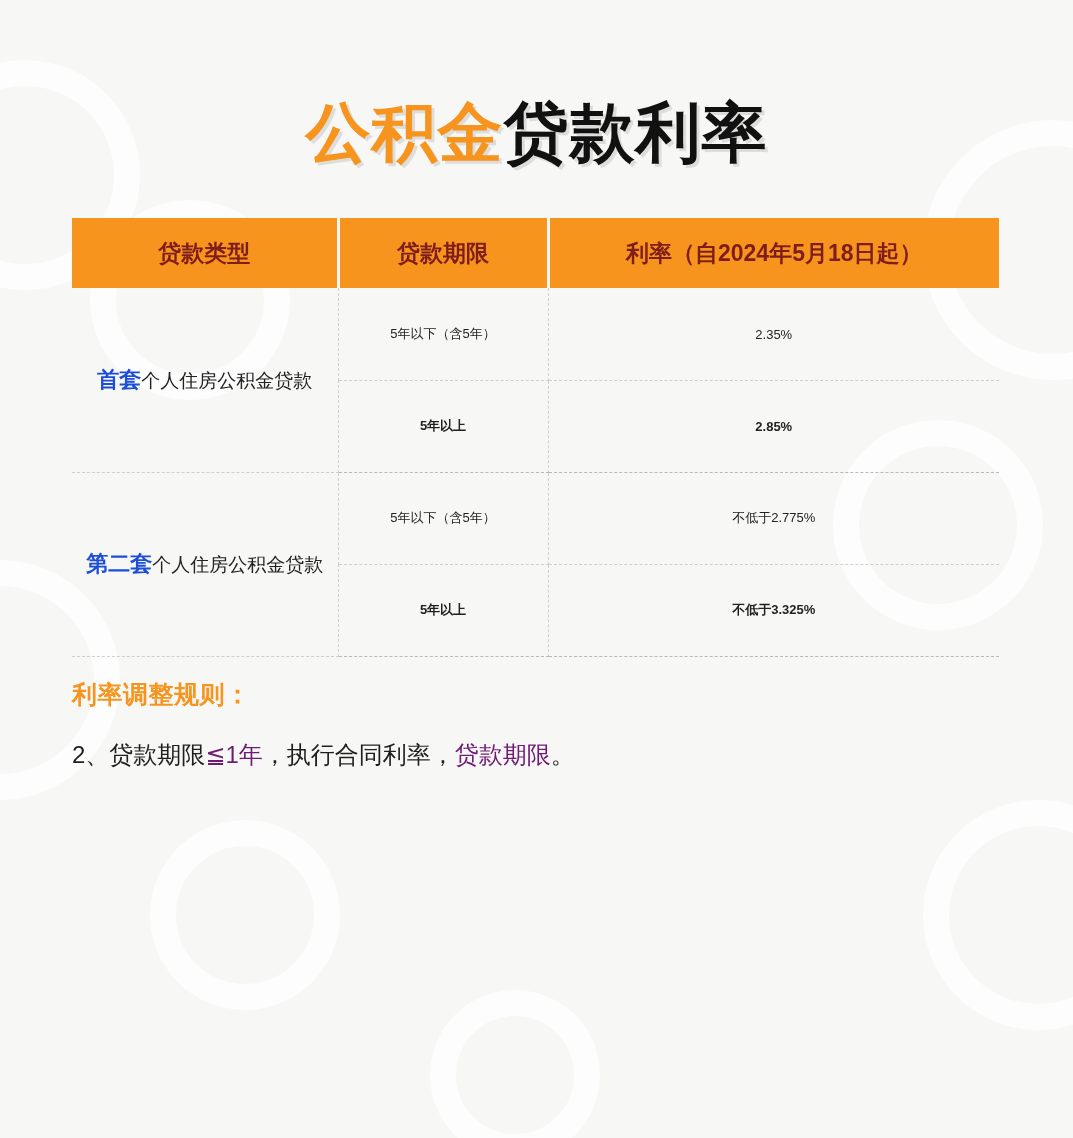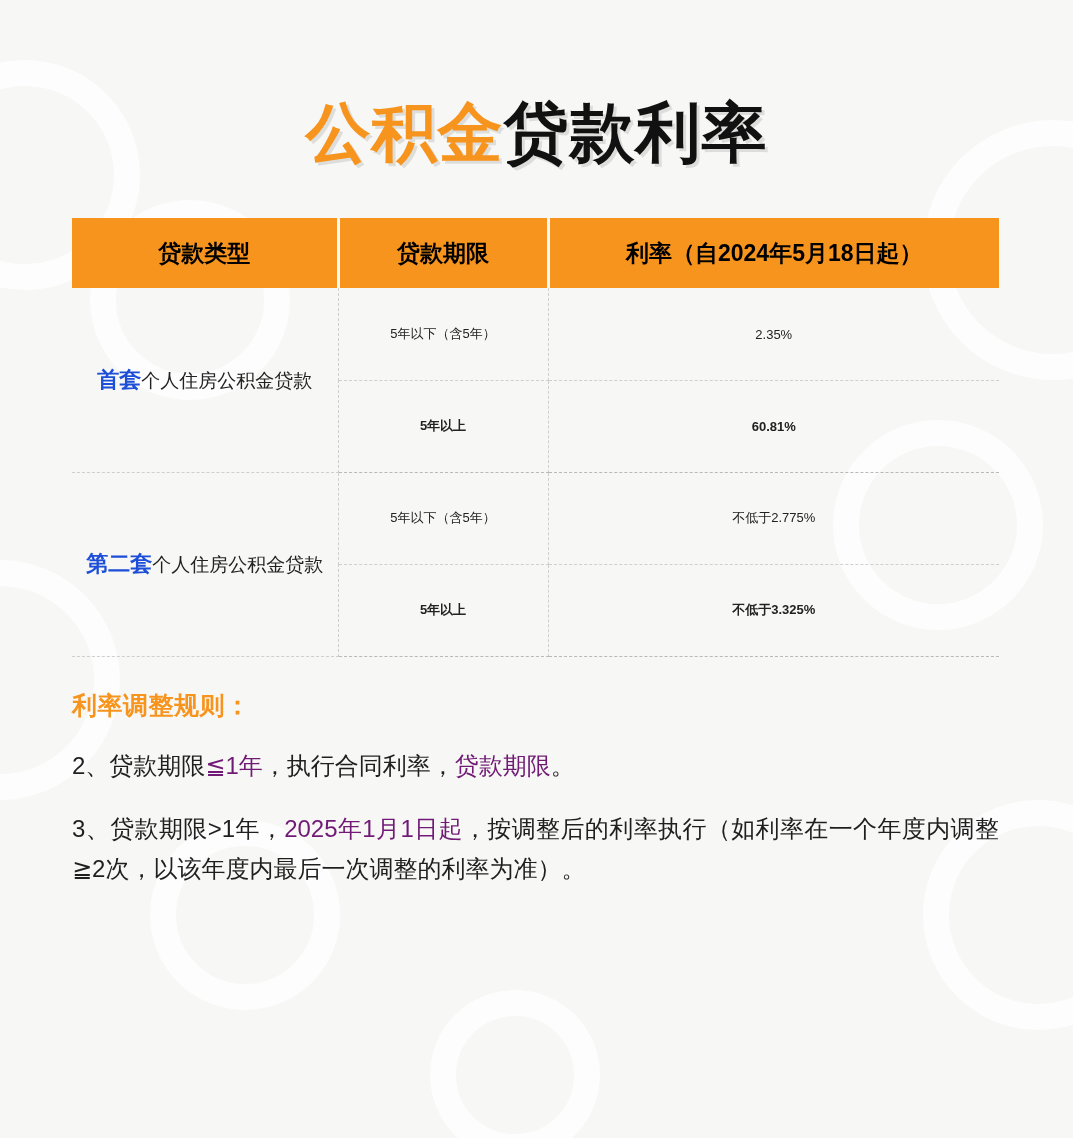--- a/index.html
+++ b/index.html
@@ -72,21 +72,21 @@
     width: 927px;
     border-collapse: collapse;
     table-layout: fixed;
   }
   .rate-table col.c1 { width: 266px; }
   .rate-table col.c2 { width: 210px; }
   .rate-table col.c3 { width: 451px; }
 
   .rate-table thead th {
     background: #f7941d;
-    color: #000000;
+    color: #7f1d1d;
     font-size: 23px;
     font-weight: bold;
     height: 70px;
     vertical-align: middle;
     text-align: center;
     border-right: 3px solid #f7f7f5;
   }
   .rate-table thead th:last-child { border-right: none; }
 
   .rate-table tbody td {
@@ -111,21 +111,21 @@
     font-size: 22px;
   }
   .red-bold {
     color: #e8212b;
     font-weight: bold;
     font-size: 21px;
   }
 
   
   .rules {
-    margin-top: 32px;
+    margin-top: 21px;
     width: 927px;
   }
   .rules-title {
     color: #f7941d;
     font-weight: bold;
     font-size: 25px;
     margin-bottom: 18px;
     letter-spacing: 0.5px;
   }
   .rule {
@@ -175,37 +175,36 @@
     <tbody>
       <tr>
         <td class="col-type" rowspan="2">
           <span class="type-strong">首套</span><span>个人住房公积金贷款</span>
         </td>
         <td>5年以下（含5年）</td>
         <td class="col-rate">2.35%</td>
       </tr>
       <tr class="group-end">
         <td class="red-bold">5年以上</td>
-        <td class="col-rate red-bold">60.81%</td>
+        <td class="col-rate red-bold">2.85%</td>
       </tr>
       <tr>
         <td class="col-type" rowspan="2">
           <span class="type-strong">第二套</span><span>个人住房公积金贷款</span>
         </td>
         <td>5年以下（含5年）</td>
         <td class="col-rate">不低于2.775%</td>
       </tr>
       <tr class="group-end">
         <td class="red-bold">5年以上</td>
         <td class="col-rate red-bold">不低于3.325%</td>
       </tr>
     </tbody>
   </table>
 
   <div class="rules">
     <div class="rules-title">利率调整规则：</div>
     <div id="rules-list">
         <p class="rule"><span>2、</span><span>贷款期限</span><span class="hl">≦1年</span><span>，执行合同利率，</span><span class="hl">贷款期限</span><span>。</span></p>
-        <p class="rule"><span>3、</span><span>贷款期限&gt;1年，</span><span class="hl">2025年1月1日起</span><span>，按调整后的利率执行（如利率在一个年度内调整≧2次，以该年度内最后一次调整的利率为准）。</span></p>
       </div>
   </div>
 
 </div>
 
 </body></html>

